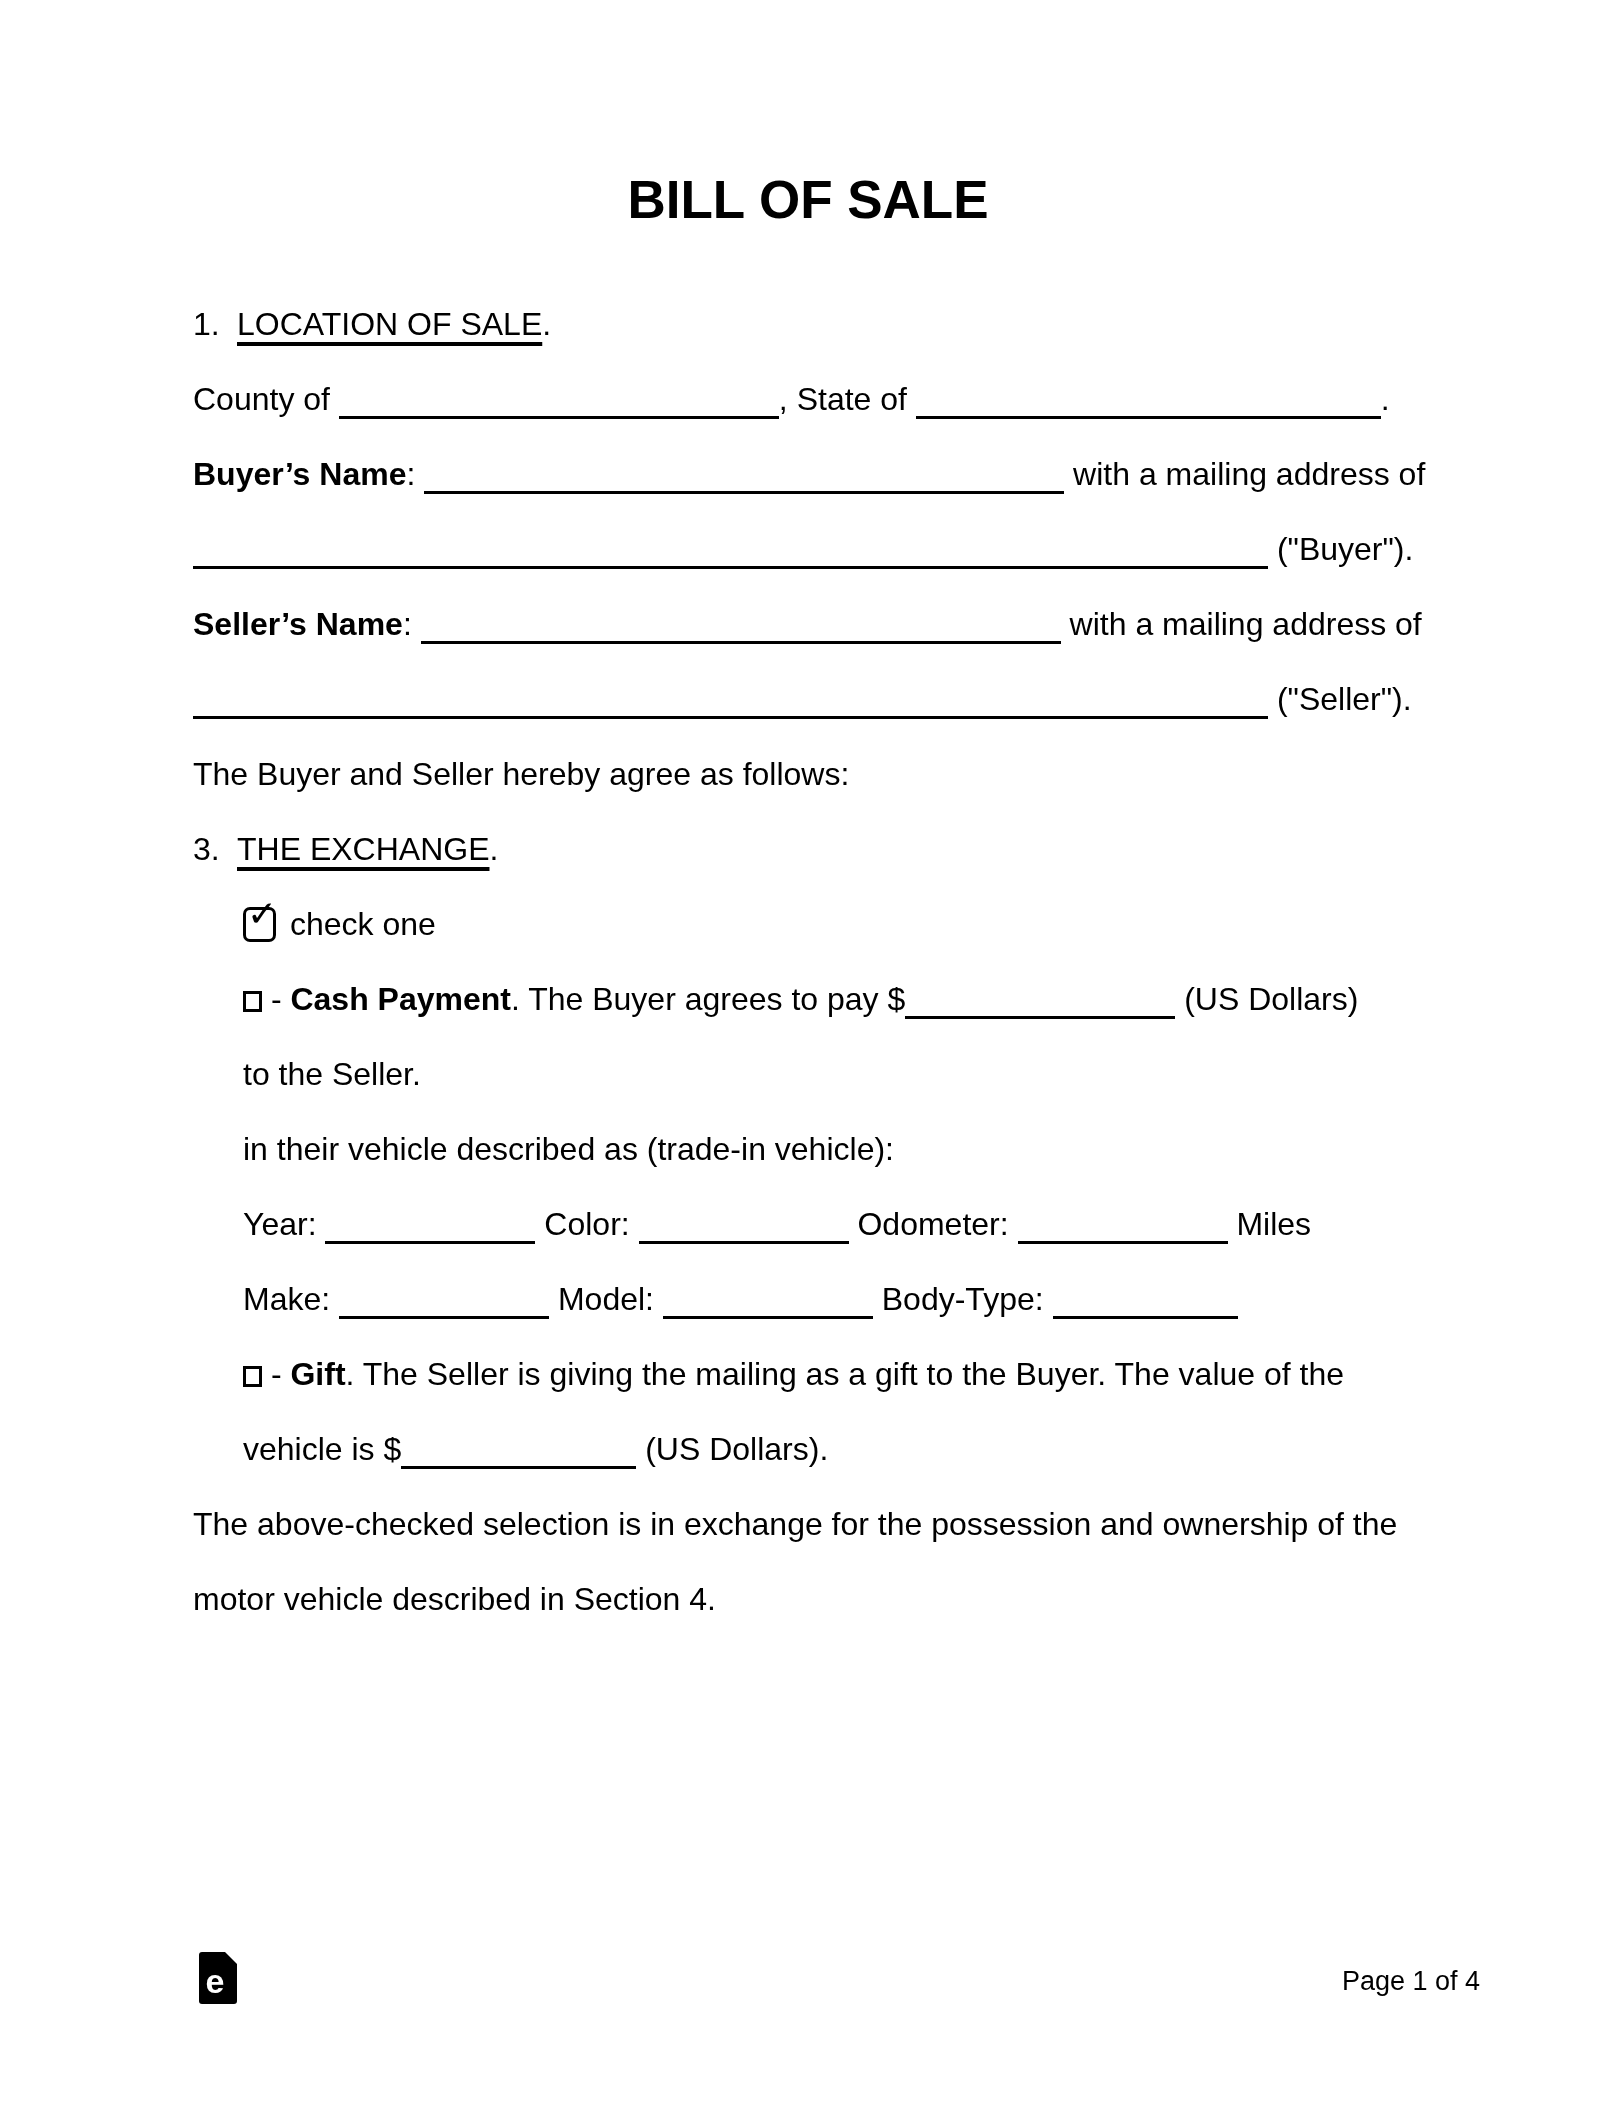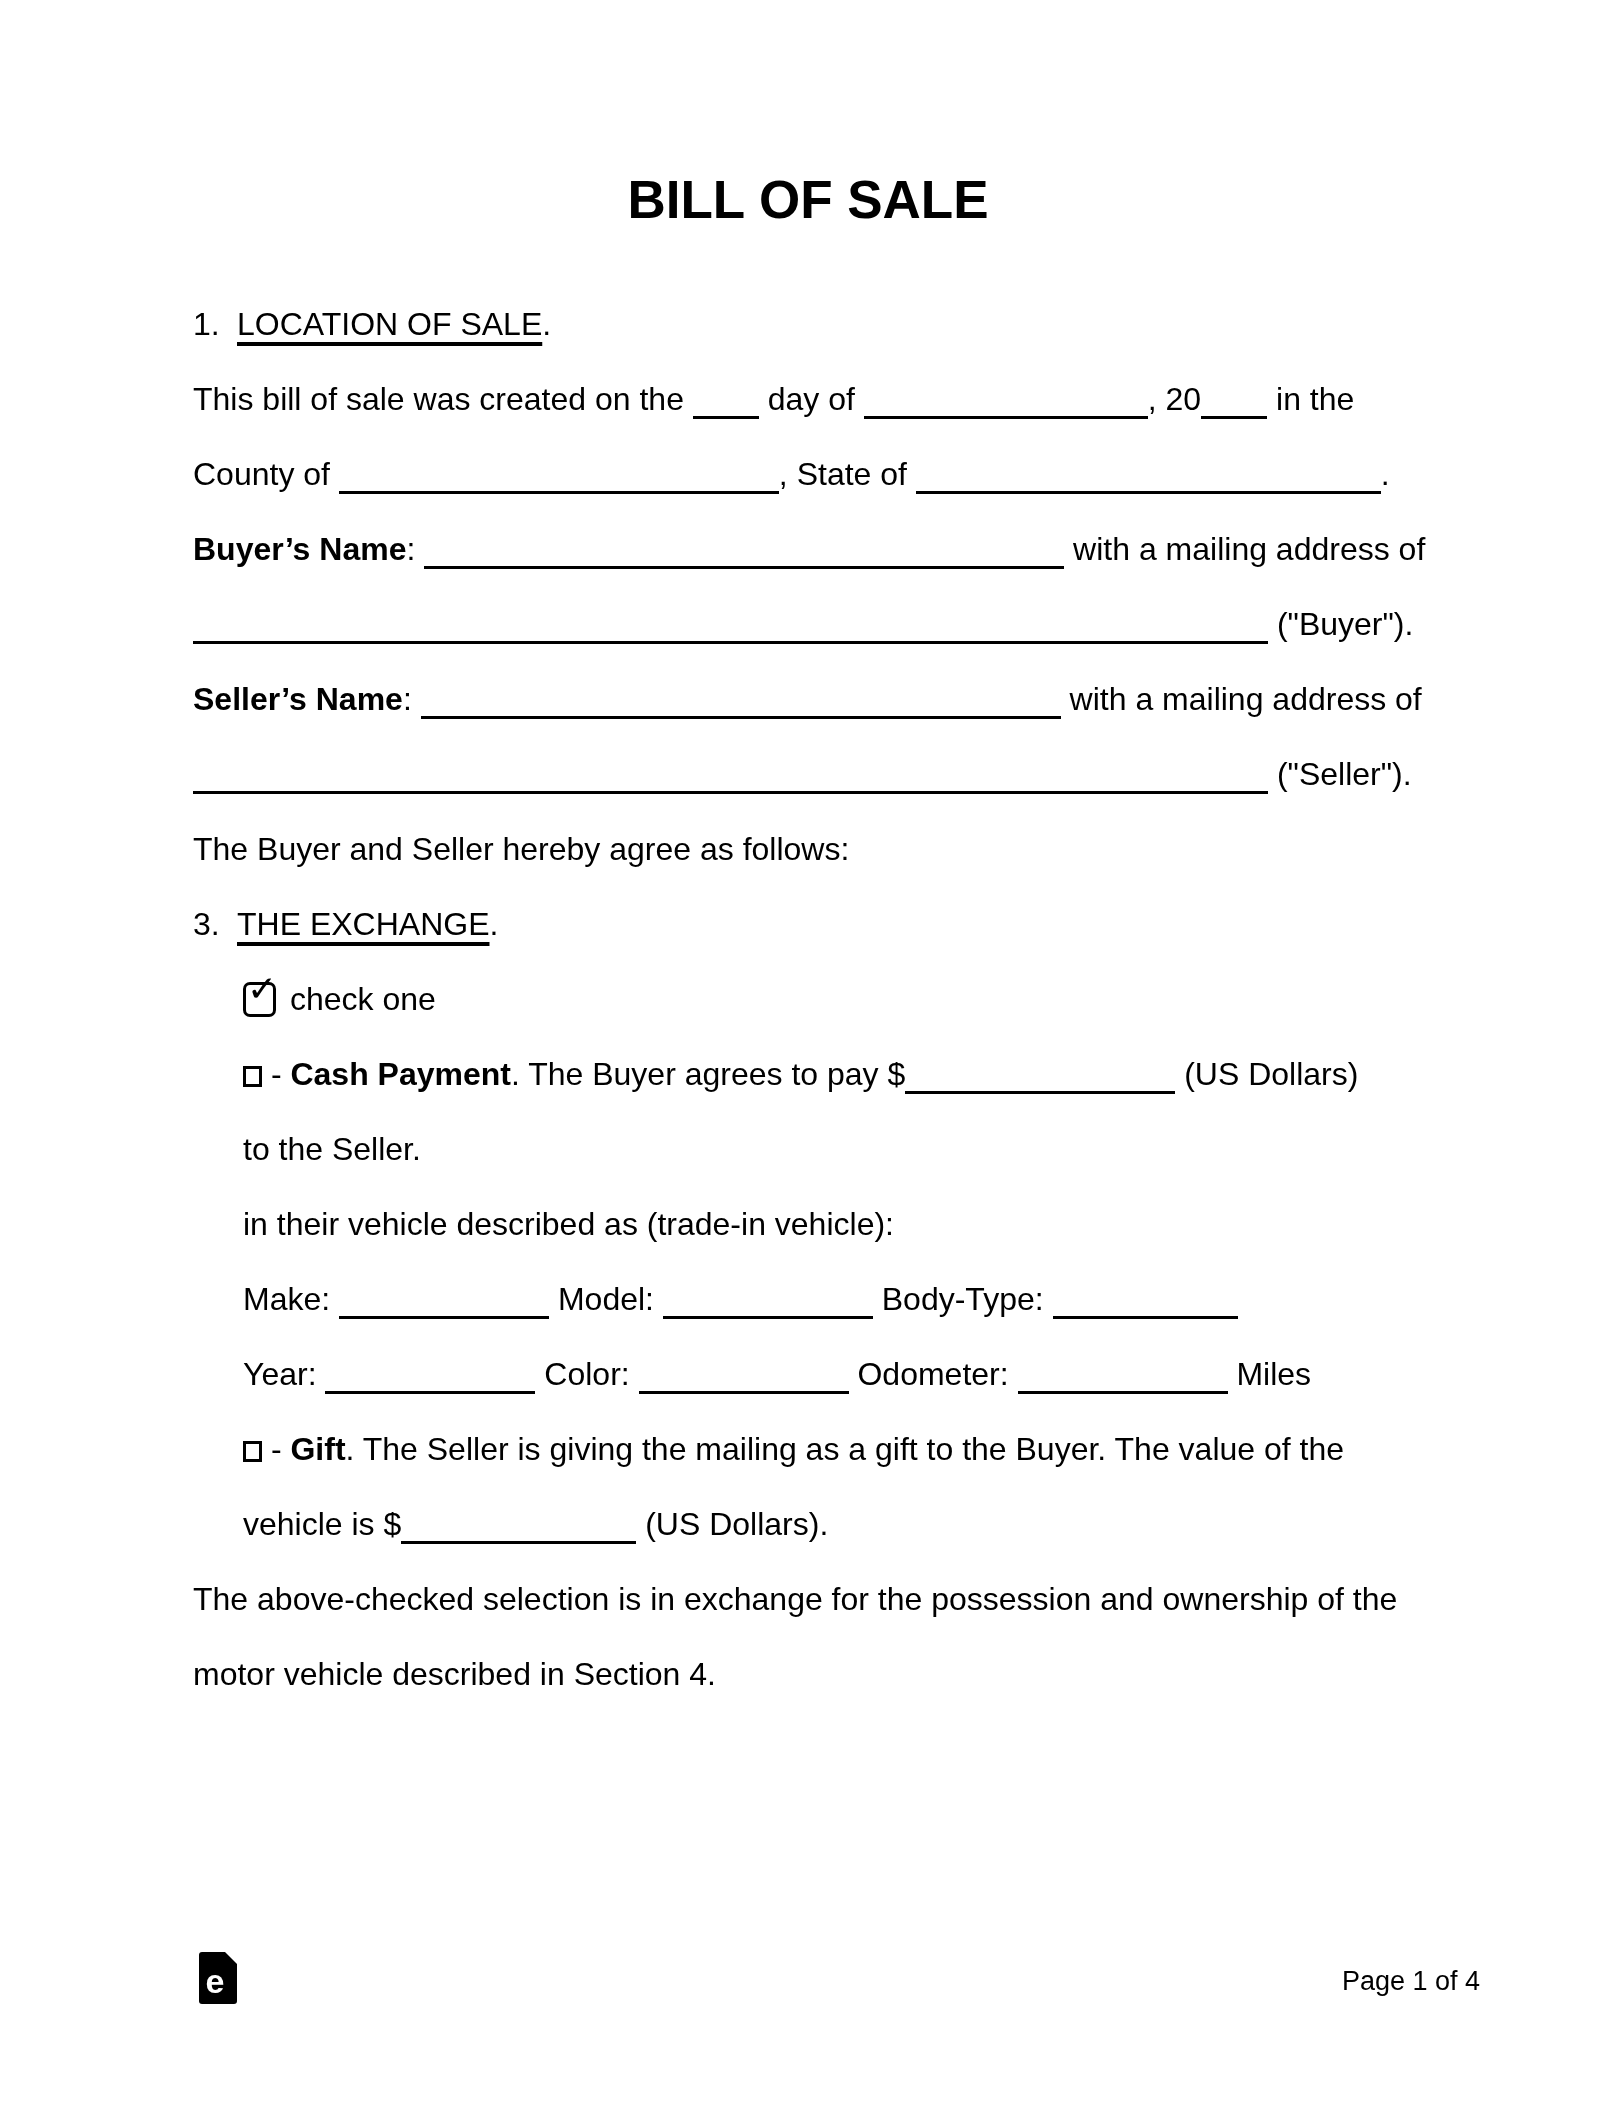--- a/index.html
+++ b/index.html
@@ -55,34 +55,33 @@
 </style>
 </head>
 <body>
 
 <div class="page">
 
   <h1 class="title">BILL OF SALE</h1>
 
   <div class="content">
       <div class="line heading"><span class="num">1.</span><span class="hd">LOCATION OF SALE</span><span>.</span></div>
-      <div class="line"><span>This bill of sale was created on the </span><span class="blank" style="width: 66px;"></span><span> day of </span><span class="blank" style="width: 284px;"></span><span>, 20</span><span class="blank" style="width: 66px;"></span><span> in the</span></div>
       <div class="line"><span>County of </span><span class="blank" style="width: 440px;"></span><span>, State of </span><span class="blank" style="width: 465px;"></span><span>.</span></div>
       <div class="line"><span class="b">Buyer’s Name</span><span>: </span><span class="blank" style="width: 640px;"></span><span> with a mailing address of</span></div>
       <div class="line"><span class="blank" style="width: 1075px;"></span><span> ("Buyer").</span></div>
       <div class="line"><span class="b">Seller’s Name</span><span>: </span><span class="blank" style="width: 640px;"></span><span> with a mailing address of</span></div>
       <div class="line"><span class="blank" style="width: 1075px;"></span><span> ("Seller").</span></div>
       <div class="line"><span>The Buyer and Seller hereby agree as follows:</span></div>
       <div class="line heading"><span class="num">3.</span><span class="hd">THE EXCHANGE</span><span>.</span></div>
       <div class="line" style="padding-left: 50px;"><span class="cbc"><span class="tick">✓</span></span><span> check one</span></div>
       <div class="line" style="padding-left: 50px;"><span class="cbe"></span><span> - </span><span class="b">Cash Payment</span><span>. The Buyer agrees to pay $</span><span class="blank" style="width: 270px;"></span><span> (US Dollars)</span></div>
       <div class="line" style="padding-left: 50px;"><span>to the Seller.</span></div>
       <div class="line" style="padding-left: 50px;"><span>in their vehicle described as (trade-in vehicle):</span></div>
+      <div class="line" style="padding-left: 50px;"><span>Year: </span><span class="blank" style="width: 210px;"></span><span> Color: </span><span class="blank" style="width: 210px;"></span><span> Odometer: </span><span class="blank" style="width: 210px;"></span><span> Miles</span></div>
       <div class="line" style="padding-left: 50px;"><span>Make: </span><span class="blank" style="width: 210px;"></span><span> Model: </span><span class="blank" style="width: 210px;"></span><span> Body-Type: </span><span class="blank" style="width: 185px;"></span></div>
-      <div class="line" style="padding-left: 50px;"><span>Year: </span><span class="blank" style="width: 210px;"></span><span> Color: </span><span class="blank" style="width: 210px;"></span><span> Odometer: </span><span class="blank" style="width: 210px;"></span><span> Miles</span></div>
       <div class="line" style="padding-left: 50px;"><span class="cbe"></span><span> - </span><span class="b">Gift</span><span>. The Seller is giving the mailing as a gift to the Buyer. The value of the</span></div>
       <div class="line" style="padding-left: 50px;"><span>vehicle is $</span><span class="blank" style="width: 235px;"></span><span> (US Dollars).</span></div>
       <div class="line"><span>The above-checked selection is in exchange for the possession and ownership of the</span></div>
       <div class="line"><span>motor vehicle described in Section 4.</span></div>
     </div>
 
   <svg class="footer-logo" width="38" height="52" viewBox="0 0 38 52" aria-hidden="true">
     <path d="M3 0 H26 L38 12 V49 Q38 52 35 52 H3 Q0 52 0 49 V3 Q0 0 3 0 Z" fill="#000000"></path>
     <text x="16" y="41" text-anchor="middle" font-size="34" font-weight="bold" fill="#ffffff" font-family="Liberation Sans, DejaVu Sans, sans-serif">e</text>
   </svg>

